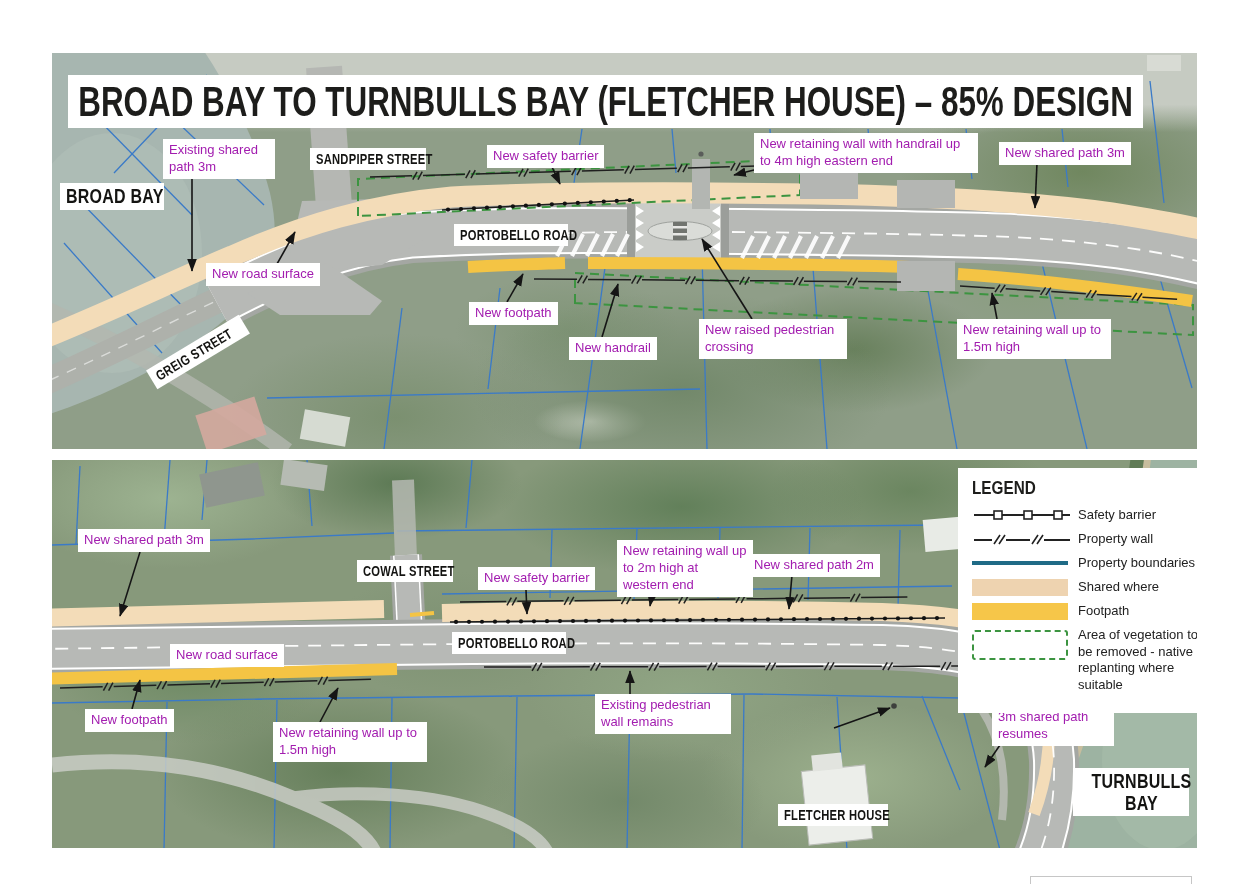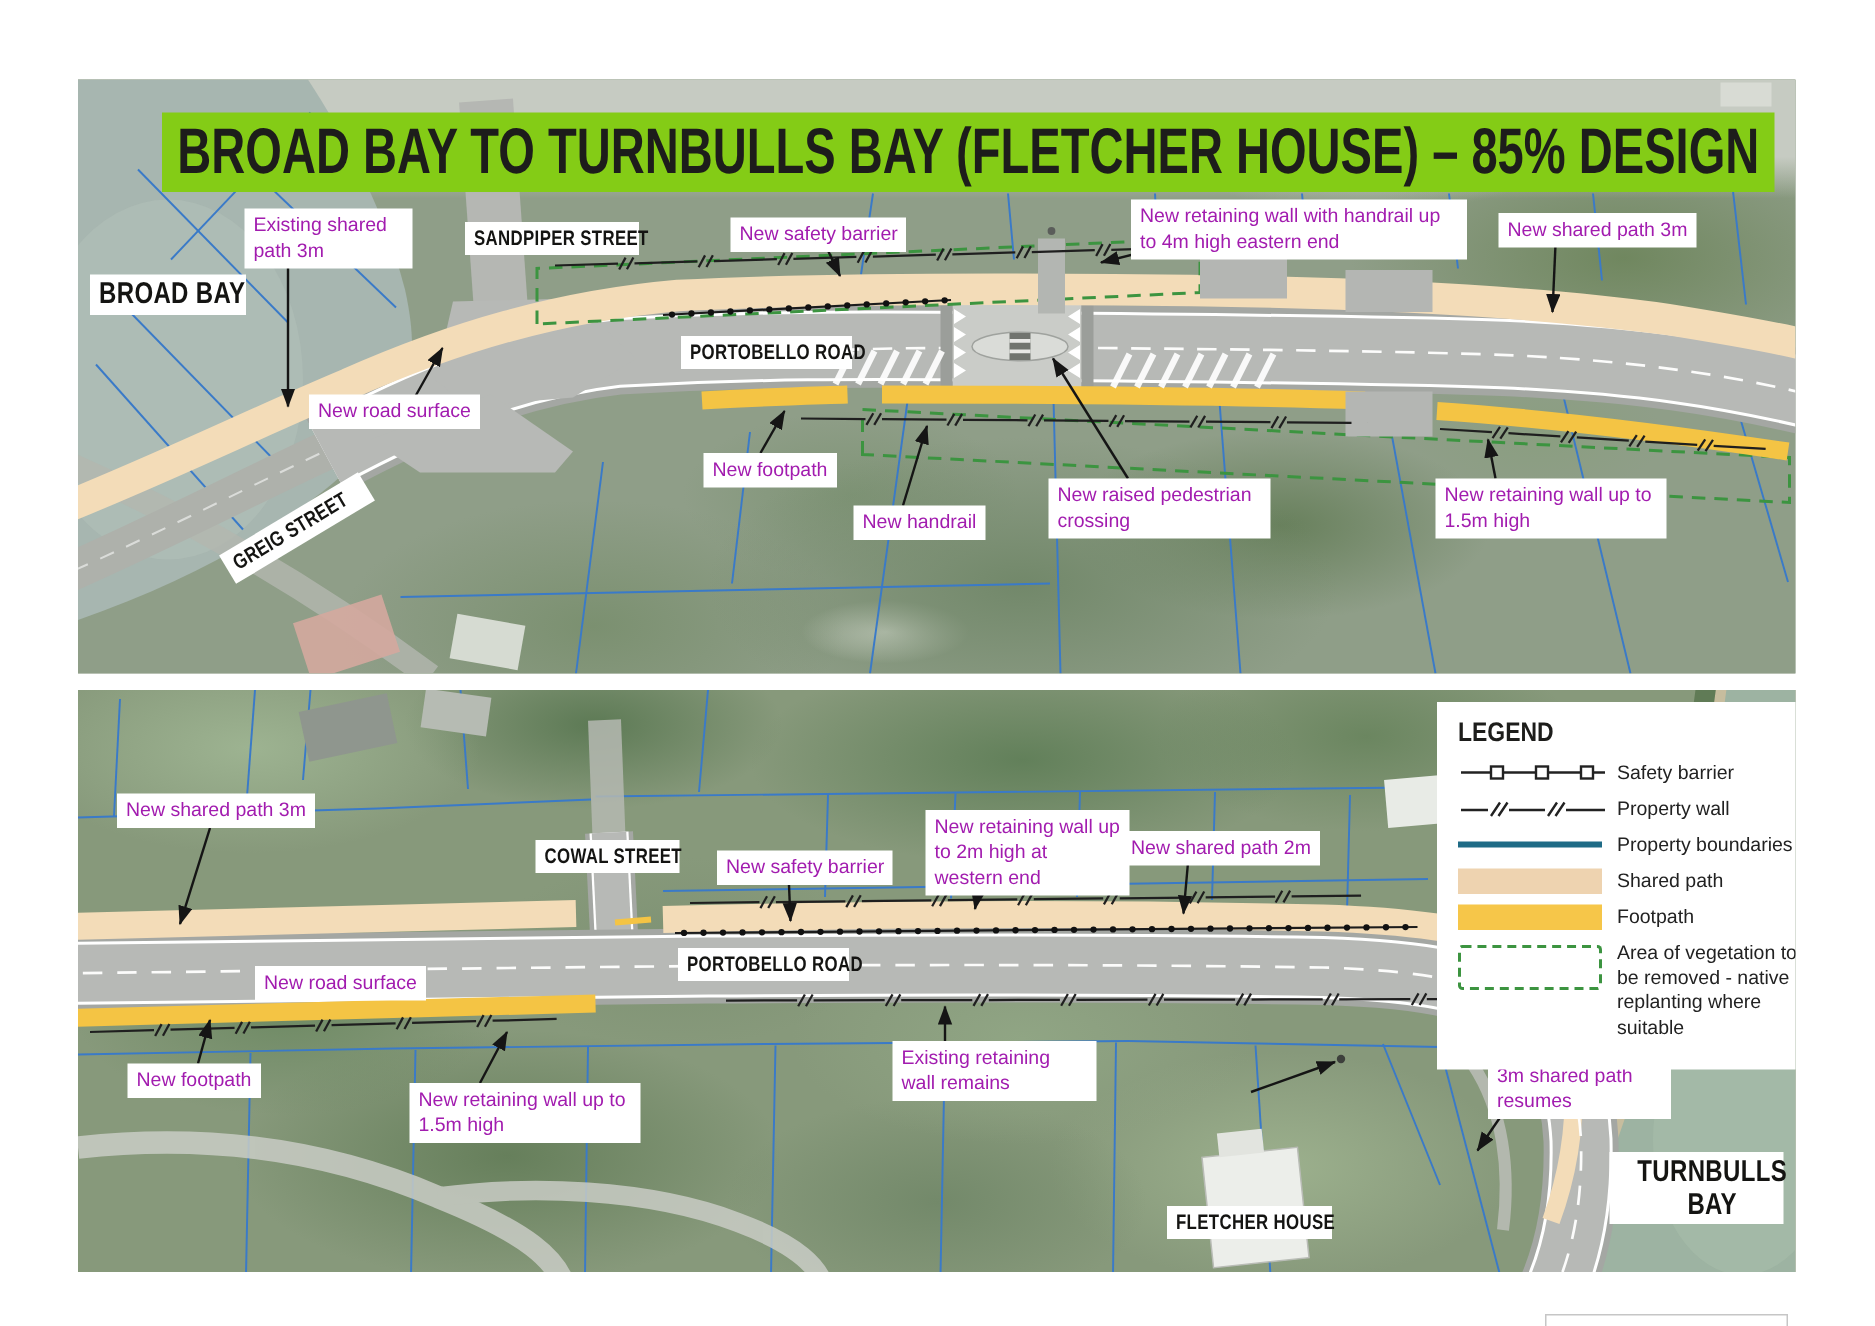--- a/index.html
+++ b/index.html
@@ -30,22 +30,22 @@
       radial-gradient(260px 100px at 55% 12%,#62805a 0%,rgba(98,128,90,0) 70%),
       radial-gradient(200px 90px at 75% 8%,#6b8660 0%,rgba(107,134,96,0) 70%),
       radial-gradient(200px 100px at 12% 55%,#6e8a64 0%,rgba(110,138,100,0) 70%),
       radial-gradient(180px 90px at 35% 45%,#7e9273 0%,rgba(126,146,115,0) 70%),
       radial-gradient(220px 100px at 55% 60%,#90a584 0%,rgba(144,165,132,0) 70%),
       radial-gradient(260px 120px at 25% 80%,#667f5b 0%,rgba(102,127,91,0) 70%),
       radial-gradient(200px 100px at 50% 88%,#73896a 0%,rgba(115,137,106,0) 70%),
       radial-gradient(220px 110px at 70% 82%,#9cb08d 0%,rgba(156,176,141,0) 70%);
   }
   svg.overlay{position:absolute;left:0;top:0;z-index:1;}
-  .title-box{position:absolute;left:16px;top:22px;width:1075px;height:53px;background:#84cc16;
-    display:flex;align-items:center;z-index:4;margin-left:40px;}
+  .title-box{position:absolute;left:16px;top:22px;width:1075px;height:53px;background:#ffffff;
+    display:flex;align-items:center;z-index:4;}
   .title-box span{display:inline-block;font-weight:700;font-size:43px;color:#1d1d1b;
     white-space:nowrap;transform:scaleX(.73);transform-origin:0 50%;padding-left:14px;letter-spacing:0;}
   .lbl{position:absolute;z-index:3;background:#fff;color:#a21caf;font-size:13px;line-height:1.3;
     padding:3px 6px;}
   .nw{white-space:nowrap;}
   .street{position:absolute;z-index:3;background:#fff;color:#141412;padding:2px 6px;}
   .street .cond{display:inline-block;font-weight:700;font-size:14px;white-space:nowrap;
     transform:scaleX(.8);transform-origin:0 50%;letter-spacing:.3px;}
   .place .cond{font-size:20px;}
   .center .cond{transform-origin:50% 50%;}
@@ -431,21 +431,21 @@
 
     <div class="lbl nw" style="left:26px;top:69px;">New shared path 3m</div>
     <div class="street" style="left:305px;top:100px;width:84px;"><span class="cond">COWAL STREET</span></div>
     <div class="lbl nw" style="left:426px;top:107px;">New safety barrier</div>
     <div class="lbl" style="left:565px;top:80px;width:124px;">New retaining wall up to 2m high at western end</div>
     <div class="lbl nw" style="left:696px;top:94px;">New shared path 2m</div>
     <div class="street" style="left:400px;top:172px;width:102px;"><span class="cond">PORTOBELLO ROAD</span></div>
     <div class="lbl nw" style="left:118px;top:184px;">New road surface</div>
     <div class="lbl nw" style="left:33px;top:249px;">New footpath</div>
     <div class="lbl" style="left:221px;top:262px;width:142px;">New retaining wall up to 1.5m high</div>
-    <div class="lbl" style="left:543px;top:234px;width:124px;">Existing retaining wall remains</div>
+    <div class="lbl" style="left:543px;top:234px;width:124px;">Existing pedestrian wall remains</div>
     <div class="street" style="left:726px;top:344px;width:98px;"><span class="cond">FLETCHER HOUSE</span></div>
     <div class="lbl" style="left:940px;top:246px;width:110px;">3m shared path resumes</div>
     <div class="street place center" style="left:1021px;top:308px;width:104px;text-align:center;"><span class="cond" style="white-space:normal;line-height:1.1;">TURNBULLS BAY</span></div>
 
     <div class="legend">
       <h3><span>LEGEND</span></h3>
       <div class="lg-row">
         <span class="lg-sym">
           <svg width="100" height="14">
               <line x1="2" y1="7" x2="98" y2="7" stroke="#222" stroke-width="1.8"></line>
@@ -468,21 +468,21 @@
       <div class="lg-row">
         <span class="lg-sym">
             <span class="prop-line"></span>
           </span>
         <span class="lg-txt">Property boundaries</span>
       </div>
       <div class="lg-row">
         <span class="lg-sym">
             <span class="sw" style="background:#eed3b0;"></span>
           </span>
-        <span class="lg-txt">Shared path</span>
+        <span class="lg-txt">Shared where</span>
       </div>
       <div class="lg-row">
         <span class="lg-sym">
             <span class="sw" style="background:#f6c649;"></span>
           </span>
         <span class="lg-txt">Footpath</span>
       </div>
       <div class="lg-row" style="align-items:flex-start;">
         <span class="lg-sym" style="padding-top:3px;">
             <span class="veg-box"></span>

